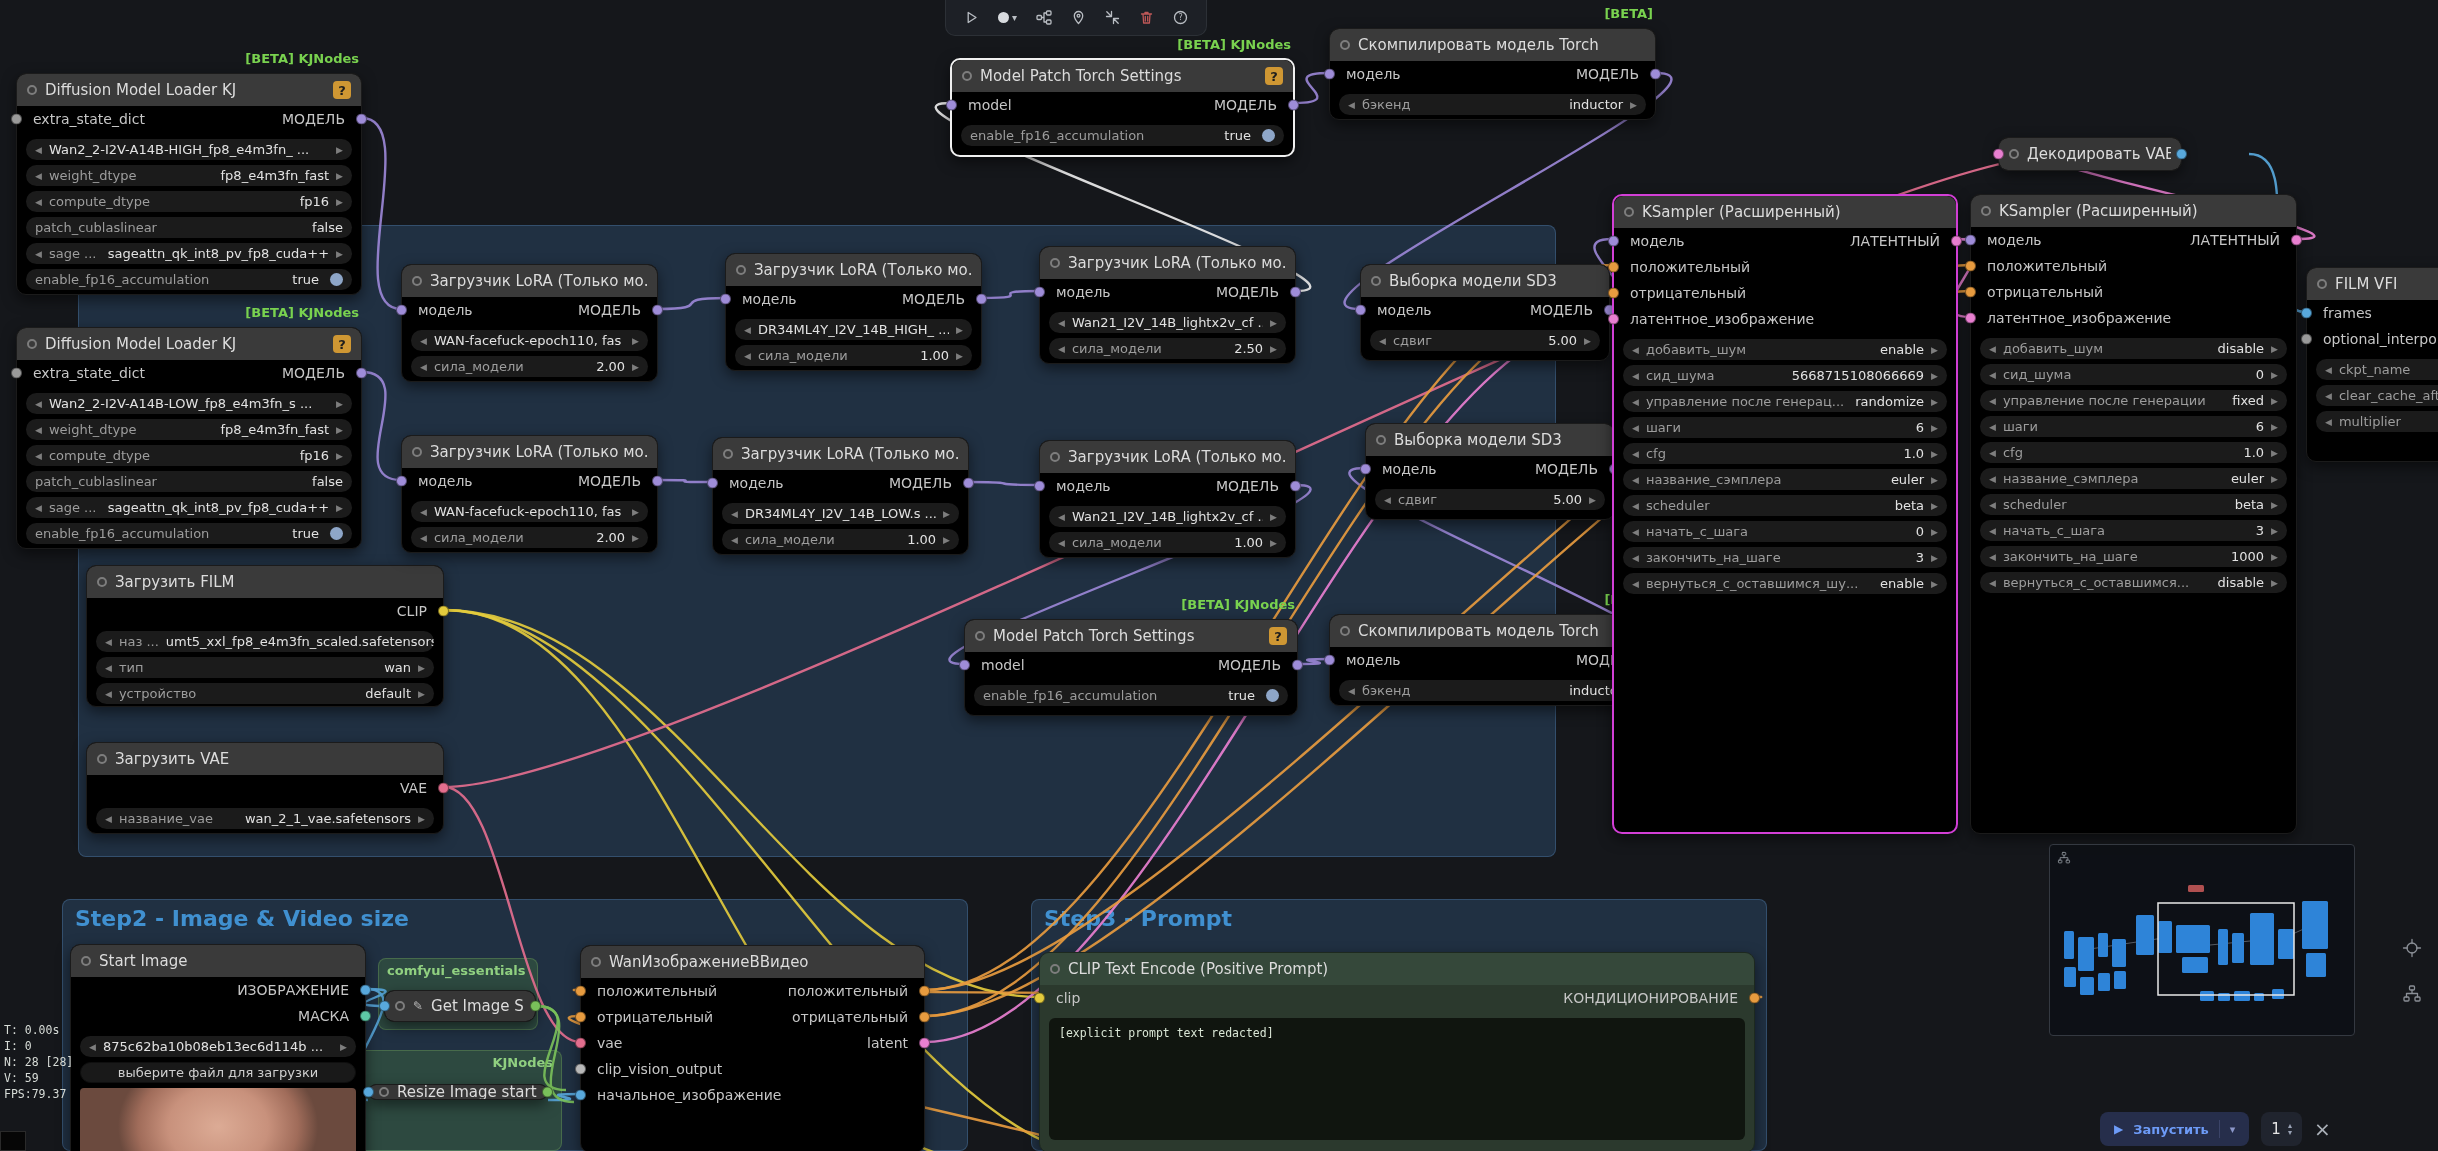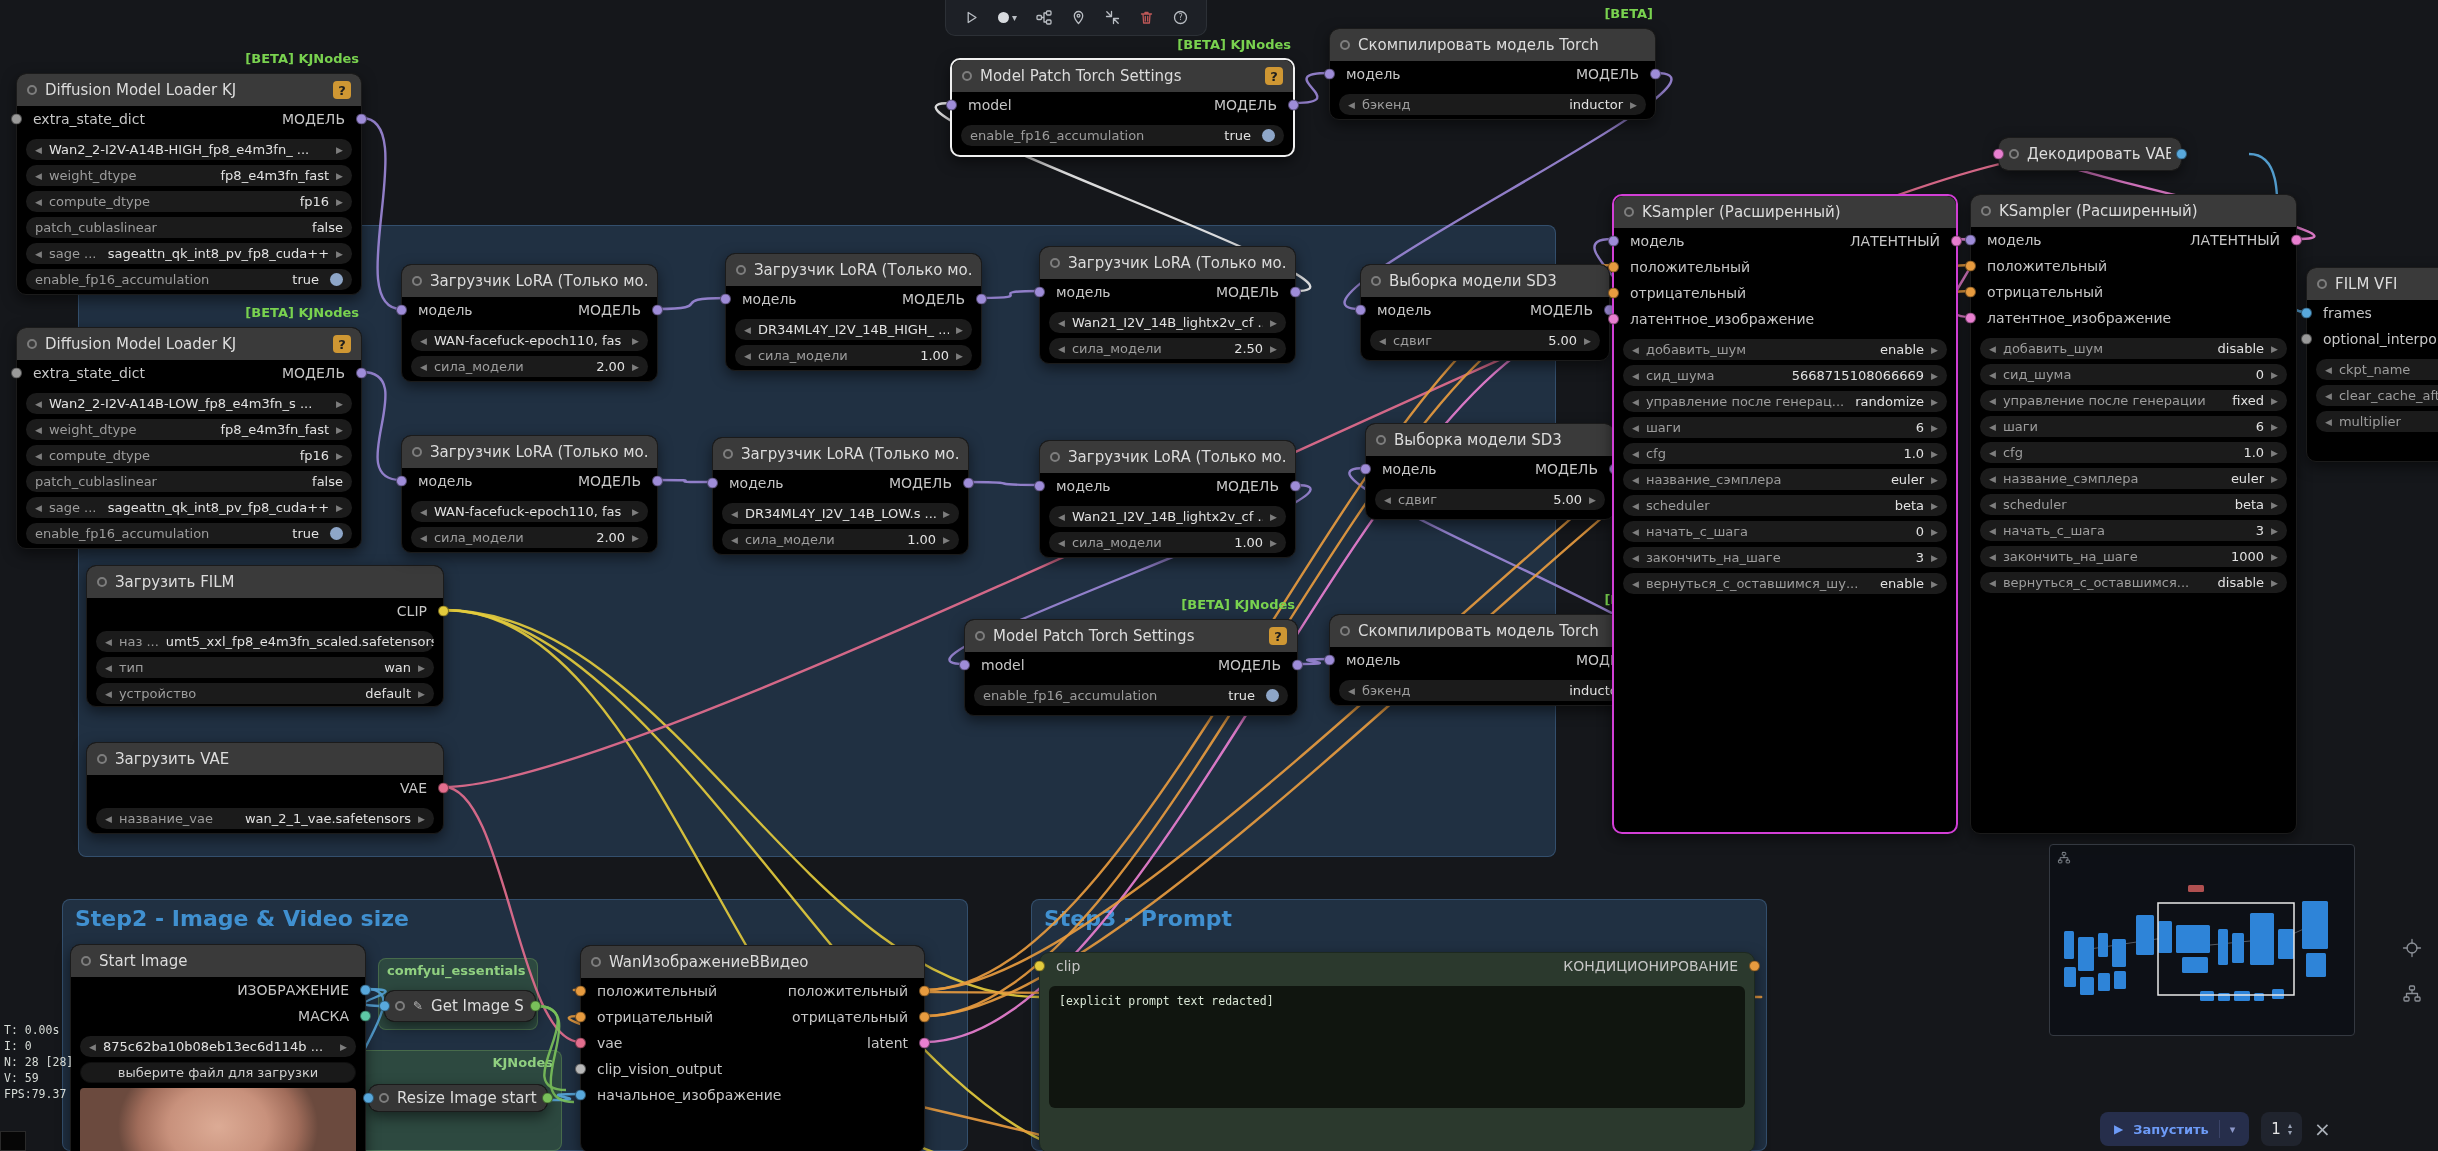--- a/index.html
+++ b/index.html
@@ -772,21 +772,21 @@
       </div>
       <div class="node collapsed" style="left: 384px; top: 990px; width: 152px; height: 32px;">
         <div class="nhead">
           <span class="ndot"></span>
           <span class="ticon">✎</span>
           <span class="ntitle">Get Image Size</span>
         </div>
         <span class="pdot" style="left: -6px; background: rgb(88, 168, 220);"></span>
         <span class="pdot" style="right: -6px; background: rgb(121, 192, 90);"></span>
       </div>
-      <div class="node collapsed" style="left: 368px; top: 1084px; width: 180px; height: 28px;">
+      <div class="node collapsed" style="left: 368px; top: 1084px; width: 180px; height: 16px;">
         <div class="nhead">
           <span class="ndot"></span>
           <span class="ntitle">Resize Image start</span>
         </div>
         <span class="pdot" style="left: -6px; background: rgb(88, 168, 220);"></span>
         <span class="pdot" style="right: -6px; background: rgb(121, 192, 90);"></span>
       </div>
       <div class="node" style="left: 580px; top: 945px; width: 345px; height: 208px;">
         <div class="nhead">
           <span class="ndot"></span>
@@ -813,20 +813,24 @@
         <div class="prow">
           <span class="pdot" style="left: -6px; background: rgb(184, 184, 184);"></span>
           <span class="plab">clip_vision_output</span>
         </div>
         <div class="prow">
           <span class="pdot" style="left: -6px; background: rgb(88, 168, 220);"></span>
           <span class="plab">начальное_изображение</span>
         </div>
       </div>
       <div class="node green" style="left: 1039px; top: 952px; width: 716px; height: 201px;">
+        <div class="nhead">
+          <span class="ndot"></span>
+          <span class="ntitle">CLIP Text Encode (Positive Prompt)</span>
+        </div>
         <div class="prow">
           <span class="pdot" style="left: -6px; background: rgb(227, 203, 61);"></span>
           <span class="plab">clip</span>
           <span class="plab out">КОНДИЦИОНИРОВАНИЕ</span>
           <span class="pdot" style="right: -6px; background: rgb(231, 155, 63);"></span>
         </div>
         <div class="nwidgets">
           <div class="wtext">[explicit prompt text redacted]</div>
         </div>
       </div>

